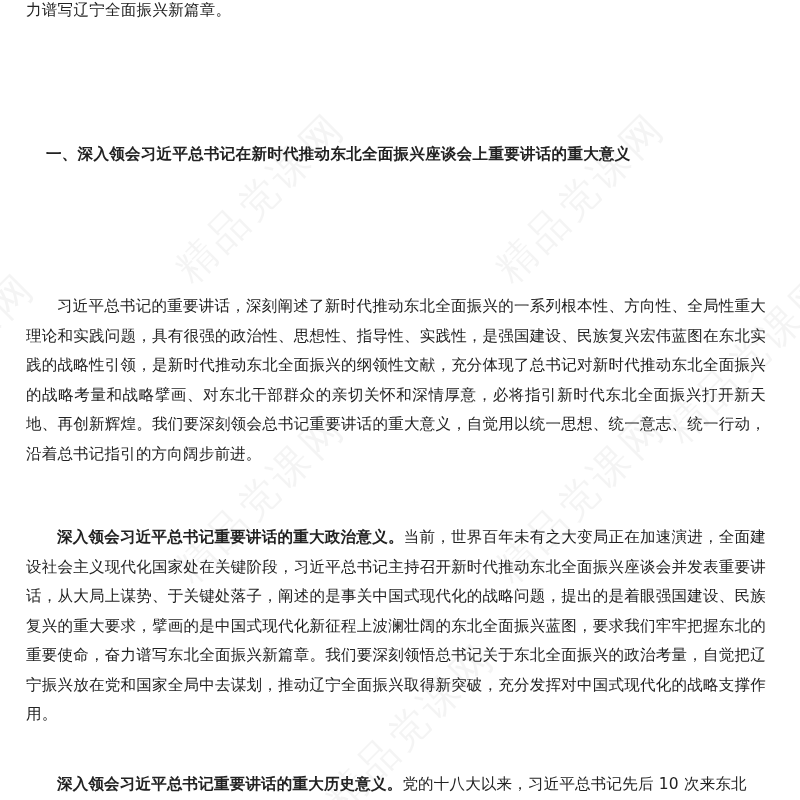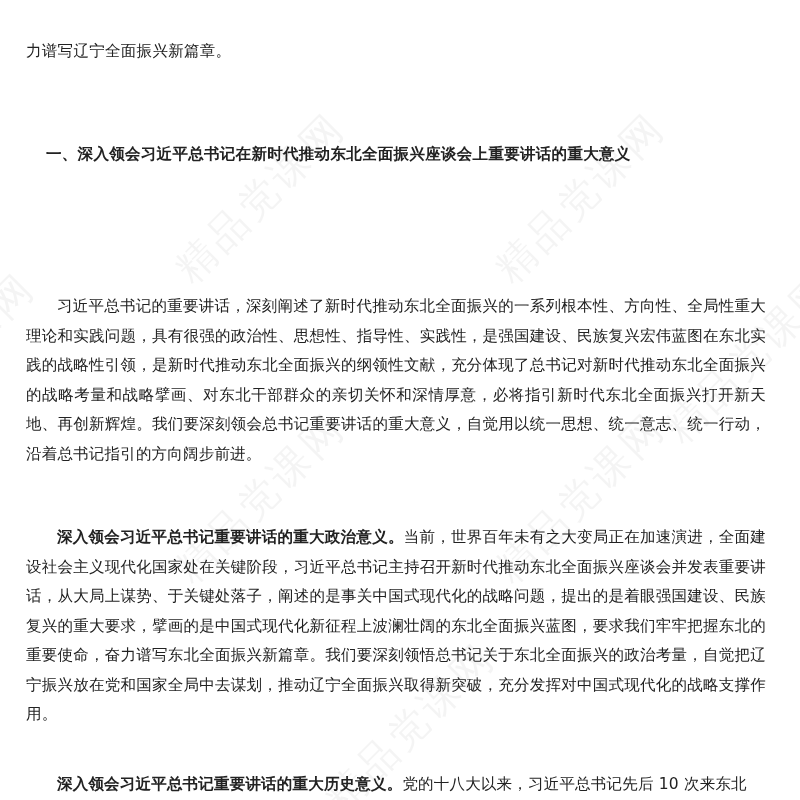--- a/index.html
+++ b/index.html
@@ -1,19 +1,19 @@
 <!DOCTYPE html>
 <html><head>
 <meta charset="utf-8">
 <style>
   html, body { margin: 0; padding: 0; background: #ffffff; }
   body { width: 800px; height: 800px; overflow: hidden; position: relative;
          font-family: "DejaVu Sans", "Liberation Sans", sans-serif; color: #222222; }
   .doc { position: absolute; left: 26px; top: 0; width: 750px; }
-  .line { position: absolute; left: 0; font-size: 15.5px; white-space: nowrap; letter-spacing: 0.3px; margin-top: 41px; }
+  .line { position: absolute; left: 0; font-size: 15.5px; white-space: nowrap; letter-spacing: 0.3px; }
   .p { position: absolute; left: 0; width: 740px; font-size: 15.5px; line-height: 29.5px; text-align: justify; letter-spacing: 0.2px; }
   .p .lead { font-weight: bold; }
   .heading { position: absolute; left: 20px; font-size: 15.5px; font-weight: bold; white-space: nowrap; letter-spacing: 0.3px; }
   .indent { text-indent: 2em; }
   .wm { position: absolute; font-size: 40px; color: rgba(0,0,0,0.045); transform: rotate(-45deg);
         white-space: nowrap; pointer-events: none; font-family: "DejaVu Sans", sans-serif; letter-spacing: 4px; }
 </style>
 </head>
 <body>
 

